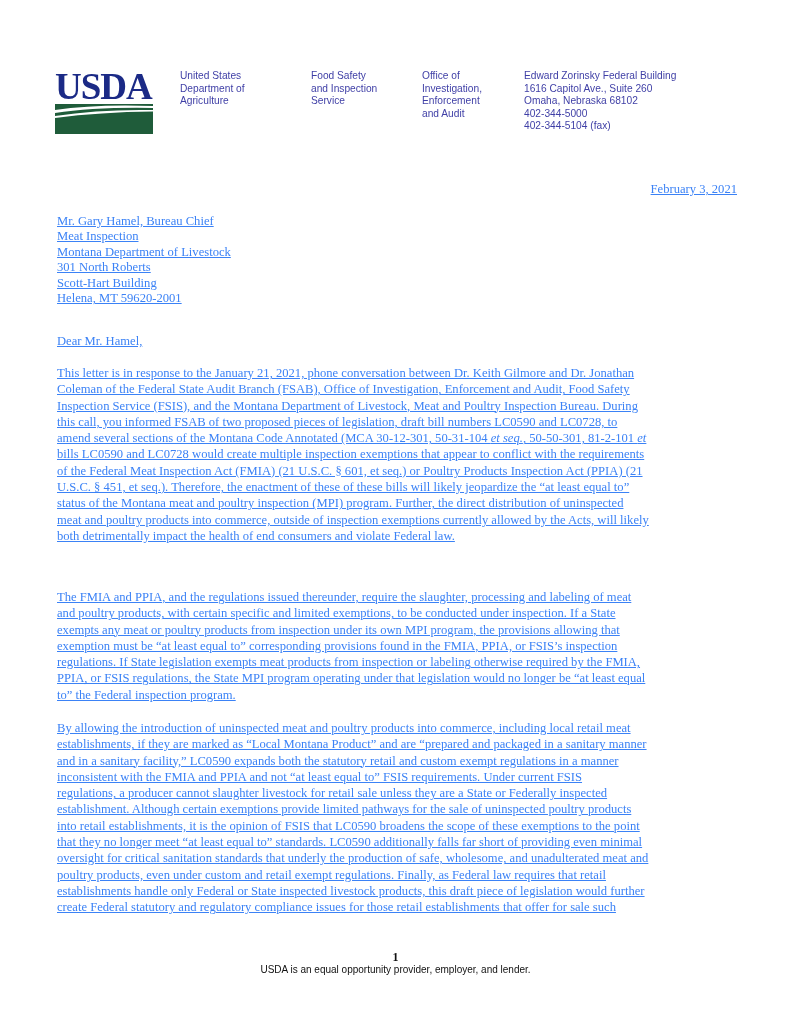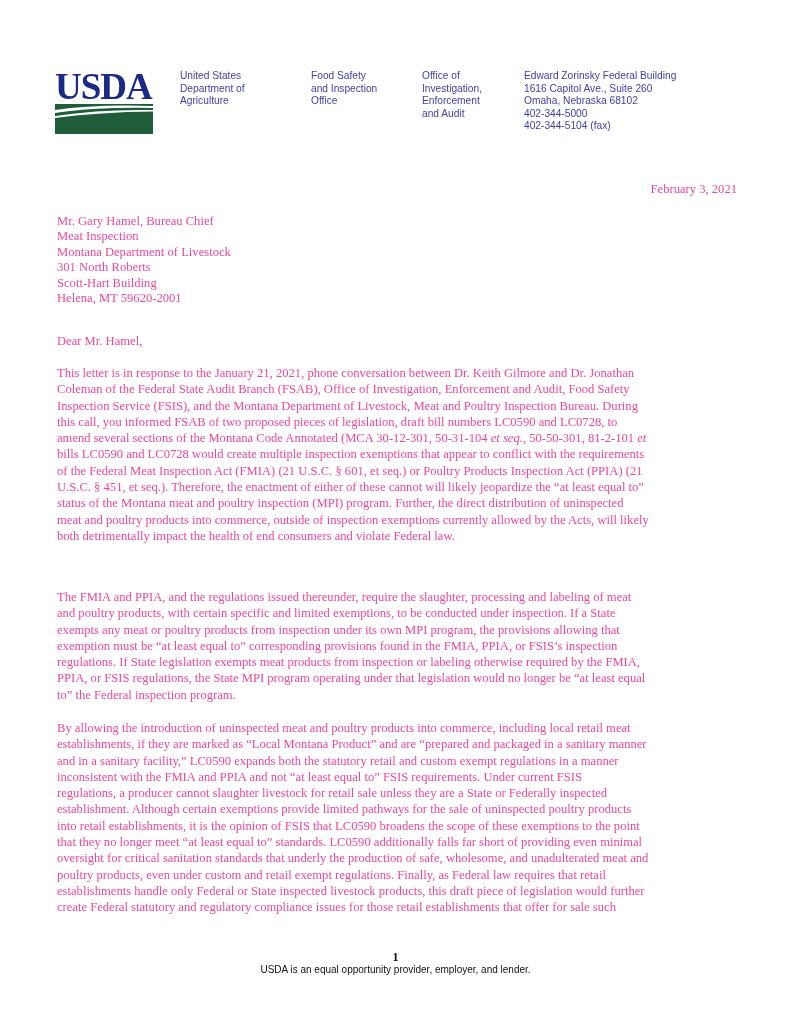--- a/index.html
+++ b/index.html
@@ -15,21 +15,21 @@
 
     .lh-col { position: absolute; top: 70px; font-family: "Liberation Sans", sans-serif;
       font-weight: normal; font-size: 10.2px; line-height: 12.6px; color: #3f3fa6; }
     .lh-col div { white-space: nowrap; }
     .lh-col-1 { left: 180px; }
     .lh-col-2 { left: 311px; }
     .lh-col-3 { left: 422px; }
     .lh-col-4 { left: 524px; }
 
     
-    .serif { font-family: "Liberation Serif", serif; color: #ec4899; font-size: 12.6px; }
+    .serif { font-family: "Liberation Serif", serif; color: #3b82f6; font-size: 12.6px; text-decoration: underline; }
     .date { position: absolute; top: 182px; left: 590px; width: 147px; text-align: right; white-space: nowrap; }
     .address { position: absolute; top: 214px; left: 57px; line-height: 15.4px; }
     .address div { white-space: nowrap; }
     .salutation { position: absolute; top: 334px; left: 57px; white-space: nowrap; }
 
     .para { position: absolute; left: 57px; width: 680px; line-height: 16.3px; text-align: left; }
     .para-1 { top: 365px; }
     .para-2 { top: 589px; }
     .para-3 { top: 720px; }
     .para .line { white-space: nowrap; display: block; }
@@ -55,21 +55,21 @@
   </div>
 
   <div class="lh-col lh-col-1">
     <div>United States</div>
     <div>Department of</div>
     <div>Agriculture</div>
   </div>
   <div class="lh-col lh-col-2">
     <div>Food Safety</div>
     <div>and Inspection</div>
-    <div>Office</div>
+    <div>Service</div>
   </div>
   <div class="lh-col lh-col-3">
     <div>Office of</div>
     <div>Investigation,</div>
     <div>Enforcement</div>
     <div>and Audit</div>
   </div>
   <div class="lh-col lh-col-4">
     <div>Edward Zorinsky Federal Building</div>
     <div>1616 Capitol Ave., Suite 260</div>
@@ -92,21 +92,21 @@
   <div class="salutation serif">Dear Mr. Hamel,</div>
 
   <div class="para para-1 serif">
       <span class="line">This letter is in response to the January 21, 2021, phone conversation between Dr. Keith Gilmore and Dr. Jonathan</span>
       <span class="line">Coleman of the Federal State Audit Branch (FSAB), Office of Investigation, Enforcement and Audit, Food Safety</span>
       <span class="line">Inspection Service (FSIS), and the Montana Department of Livestock, Meat and Poultry Inspection Bureau.  During</span>
       <span class="line">this call, you informed FSAB of two proposed pieces of legislation, draft bill numbers LC0590 and LC0728, to</span>
       <span class="line">amend several sections of the Montana Code Annotated (MCA 30-12-301, 50-31-104 <i>et seq.</i>, 50-50-301, 81-2-101 <i>et</i></span>
       <span class="line">bills LC0590 and LC0728 would create multiple inspection exemptions that appear to conflict with the requirements</span>
       <span class="line">of the Federal Meat Inspection Act (FMIA) (21 U.S.C. § 601, et seq.) or Poultry Products Inspection Act (PPIA) (21</span>
-      <span class="line">U.S.C. § 451, et seq.).  Therefore, the enactment of either of these cannot will likely jeopardize the “at least equal to”</span>
+      <span class="line">U.S.C. § 451, et seq.).  Therefore, the enactment of these of these bills will likely jeopardize the “at least equal to”</span>
       <span class="line">status of the Montana meat and poultry inspection (MPI) program.  Further, the direct distribution of uninspected</span>
       <span class="line">meat and poultry products into commerce, outside of inspection exemptions currently allowed by the Acts, will likely</span>
       <span class="line">both detrimentally impact the health of end consumers and violate Federal law.</span>
     </div>
   <div class="para para-2 serif">
       <span class="line">The FMIA and PPIA, and the regulations issued thereunder, require the slaughter, processing and labeling of meat</span>
       <span class="line">and poultry products, with certain specific and limited exemptions, to be conducted under inspection.  If a State</span>
       <span class="line">exempts any meat or poultry products from inspection under its own MPI program, the provisions allowing that</span>
       <span class="line">exemption must be “at least equal to” corresponding provisions found in the FMIA, PPIA, or FSIS’s inspection</span>
       <span class="line">regulations.  If State legislation exempts meat products from inspection or labeling otherwise required by the FMIA,</span>

